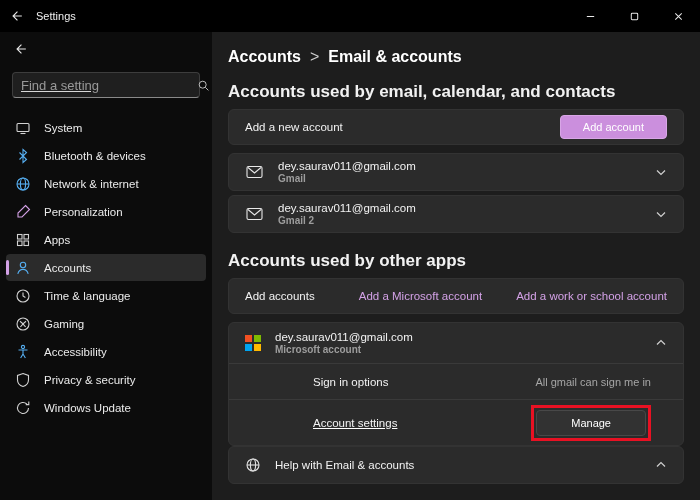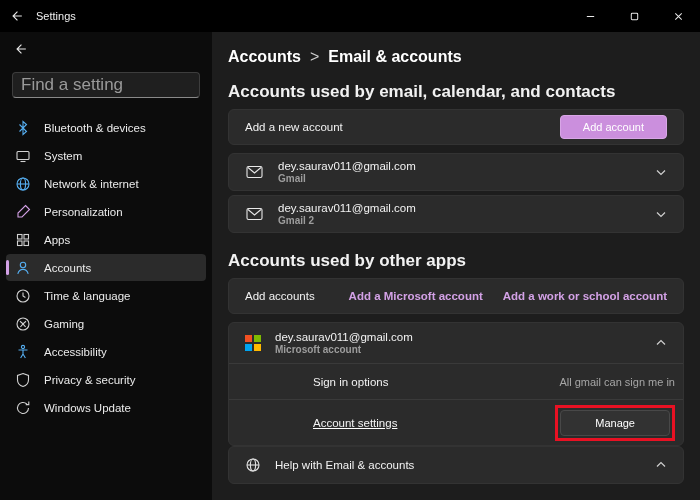--- a/index.html
+++ b/index.html
@@ -24,21 +24,21 @@
   
   .sidebar { width:212px; background:#0c0c0c; padding-top:2px; flex:none; }
   .side-back { height:30px; display:flex; align-items:center; padding-left:14px; color:#e8e8e8; }
   .search-box {
     margin:8px 12px 16px 12px; height:26px;
     background:#1f1f1f; border:1px solid #3d3d3d; border-bottom:1px solid #8a8a8a;
     border-radius:4px; display:flex; align-items:center; padding:0 8px;
   }
   .search-box input {
     flex:1; border:none; outline:none; background:transparent;
-    color:#d8d8d8; font-size:17px; font-family:"Liberation Sans", sans-serif;
+    color:#d8d8d8; font-size:13px; font-family:"Liberation Sans", sans-serif;text-decoration:underline;
   }
   .search-box input::placeholder { color:#9a9a9a; }
   .search-icon { color:#c0c0c0; }
 
   .nav { padding:0 6px; }
   .nav-item {
     position:relative; display:flex; align-items:center; gap:13px;
     height:27px; margin:1px 0; padding:0 9px; border-radius:4px;
     font-size:11.5px; color:#ebebeb; cursor:default;
   }
@@ -76,33 +76,33 @@
     padding:5px 22px; cursor:pointer;
   }
 
   .account-card { min-height:38px; gap:14px; }
   .mail-icon { color:#e8e8e8; flex:none; }
   .acct-text { display:flex; flex-direction:column; justify-content:center; }
   .acct-email { font-size:11.5px; color:#f2f2f2; line-height:14px; }
   .acct-sub { font-size:10px; color:#9d9d9d; line-height:12px;font-weight:bold; }
   .chev { margin-left:auto; color:#d0d0d0; }
 
-  .links { margin-left:auto; display:flex; gap:20px;font-weight:bold; }
+  .links { margin-left:auto; display:flex; gap:34px; }
   .link { font-size:11.5px; color:#d3a1e6; cursor:pointer; }
 
   
   .expander { background:#2b2b2b; border:1px solid #333333; border-radius:6px; overflow:hidden; }
   .exp-header { display:flex; align-items:center; gap:14px; min-height:40px; padding:0 16px; }
   .ms-logo { width:16px; height:16px; display:grid; grid-template-columns:7px 7px; grid-template-rows:7px 7px; gap:2px; flex:none; }
   .ms-logo span { display:block; }
   .ms-r { background:#f25022; } .ms-g { background:#7fba00; }
   .ms-b { background:#00a4ef; } .ms-y { background:#ffb900; }
   .exp-row {
     display:flex; align-items:center; min-height:36px;
-    padding:0 8px 0 84px; border-top:1px solid #3a3a3a;
+    padding:0 32px 0 84px; border-top:1px solid #3a3a3a;
   }
   .exp-row-label { font-size:11.5px; color:#f2f2f2; }
   .exp-row-value { margin-left:auto; font-size:11px; color:#a6a6a6; }
   .manage-row { min-height:46px;text-decoration:underline; }
   .annotation { margin-left:auto; border:3px solid #e81123; padding:2px; }
   .manage-btn {
     background:#323232; border:1px solid #484848; border-radius:4px;
     color:#ffffff; font-size:11px; font-family:"Liberation Sans", sans-serif;
     padding:6px 34px; cursor:pointer;
   }
@@ -164,36 +164,36 @@
         <svg width="13" height="13" viewBox="0 0 16 16" fill="none" stroke="currentColor" stroke-width="1.2">
             <circle cx="7" cy="7" r="4.3"></circle>
             <path d="M10.3 10.3L14 14"></path>
           </svg>
       </span>
     </div>
 
     <div class="nav">
 
       <div class="nav-item">
-        <span class="nav-icon blue">
-          <svg width="16" height="16" viewBox="0 0 16 16" fill="none" stroke="currentColor" stroke-width="1.1">
-              <path d="M4.5 4.5l7 7L8 14.5v-13l3.5 3-7 7"></path>
-            </svg>
-        </span>
-        <span>Bluetooth &amp; devices</span>
-      </div>
-
-      <div class="nav-item">
         <span class="nav-icon">
           <svg width="16" height="16" viewBox="0 0 16 16" fill="none" stroke="currentColor" stroke-width="1.1">
               <rect x="2" y="3.5" width="12" height="8" rx="1"></rect>
               <path d="M5.5 13.5h5"></path>
             </svg>
         </span>
         <span>System</span>
+      </div>
+
+      <div class="nav-item">
+        <span class="nav-icon blue">
+          <svg width="16" height="16" viewBox="0 0 16 16" fill="none" stroke="currentColor" stroke-width="1.1">
+              <path d="M4.5 4.5l7 7L8 14.5v-13l3.5 3-7 7"></path>
+            </svg>
+        </span>
+        <span>Bluetooth &amp; devices</span>
       </div>
 
       <div class="nav-item">
         <span class="nav-icon blue">
           <svg width="16" height="16" viewBox="0 0 16 16" fill="none" stroke="currentColor" stroke-width="1.1">
               <circle cx="8" cy="8" r="6"></circle>
               <ellipse cx="8" cy="8" rx="2.6" ry="6"></ellipse>
               <path d="M2 8h12"></path>
             </svg>
         </span>

